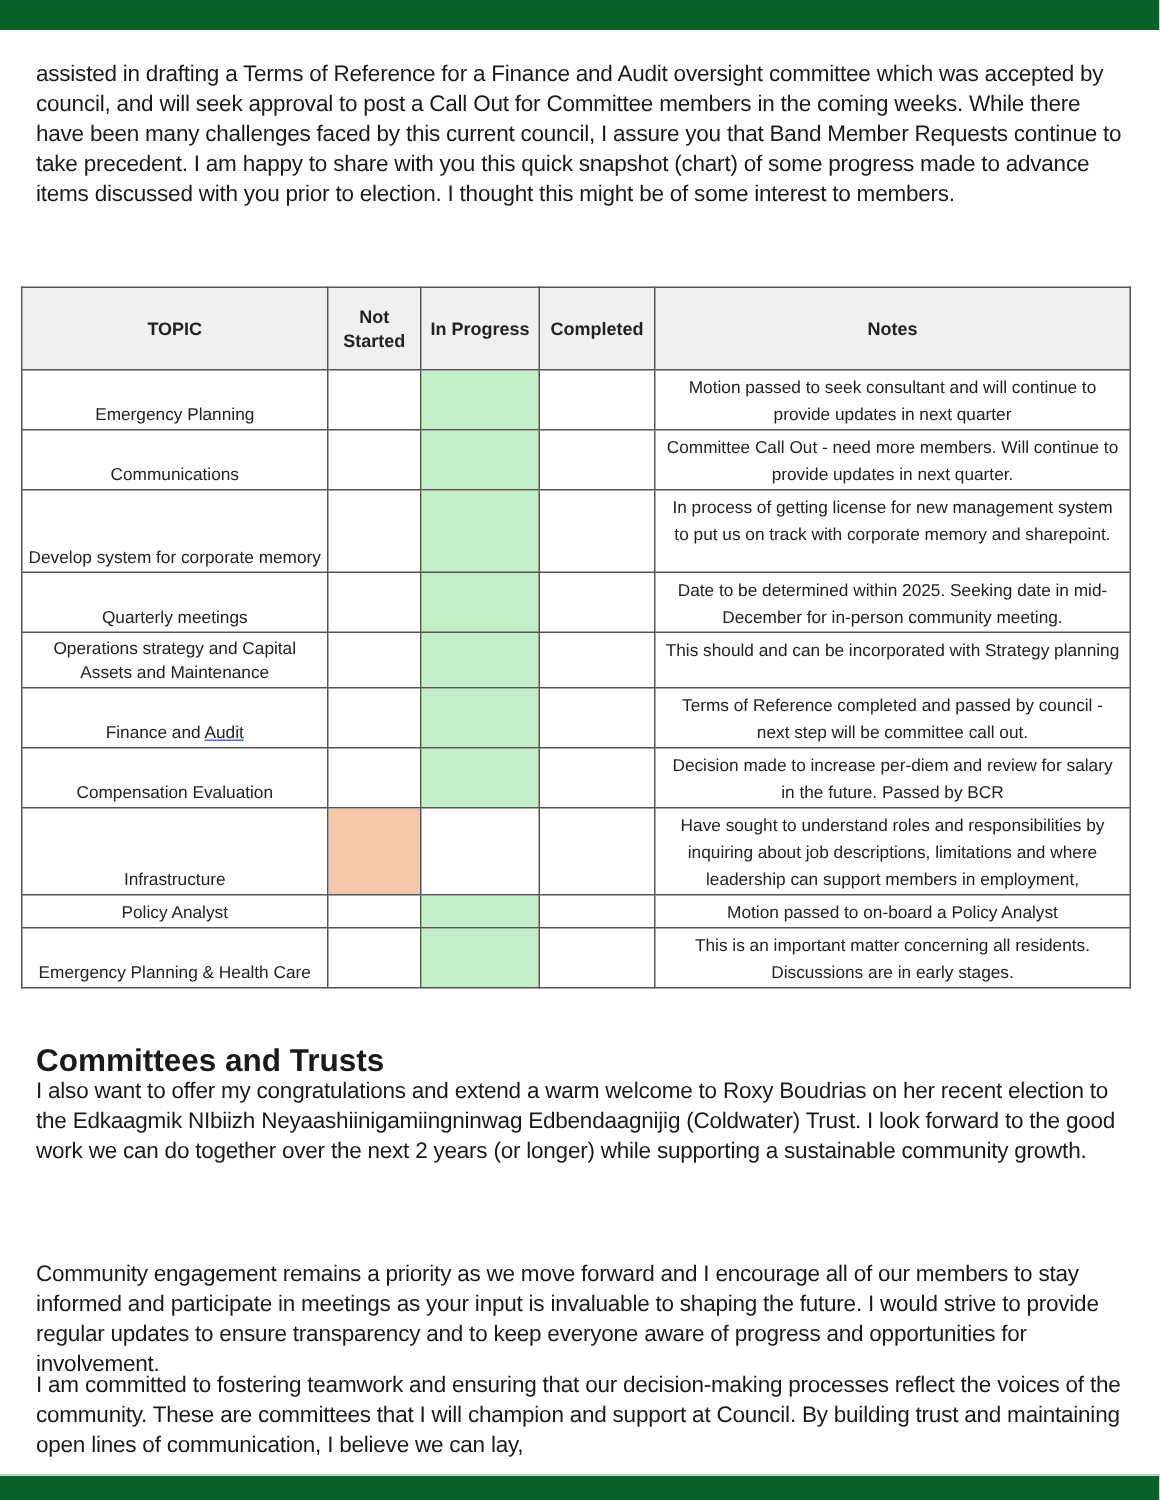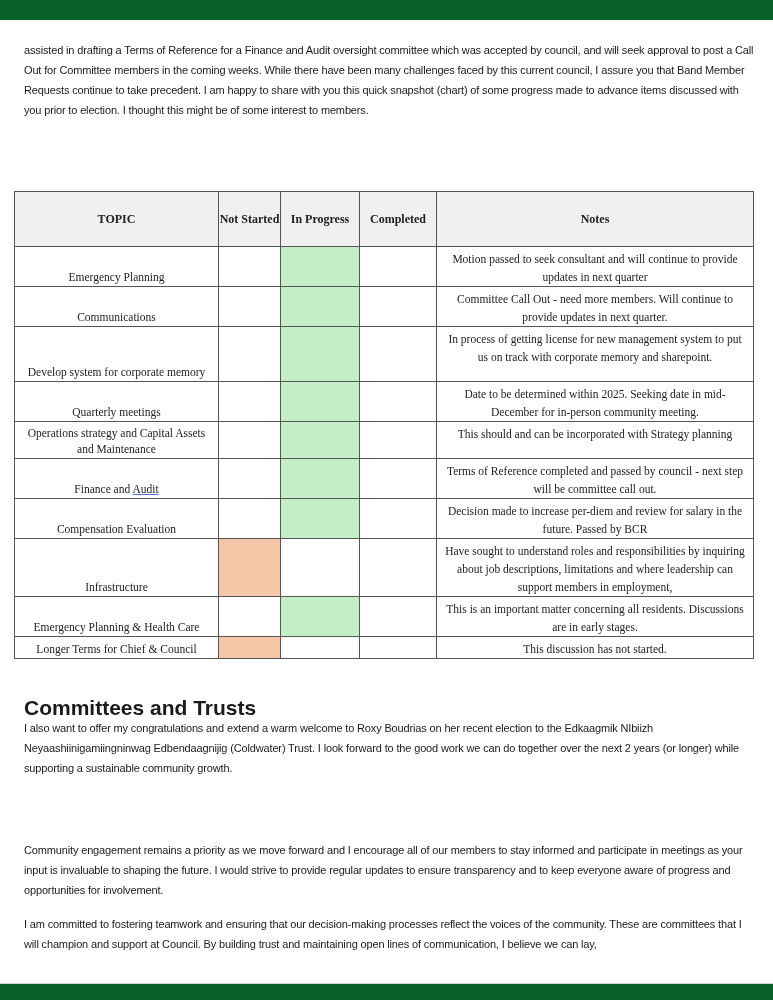--- a/index.html
+++ b/index.html
@@ -6,33 +6,33 @@
   body {
     width: 773px; height: 1000px; position: relative; overflow: hidden;
     background: #ffffff; color: #1a1a1a;
     font-family: "Liberation Sans", sans-serif;
   }
   .bar { position: absolute; left: 0; width: 773px; background: #09622a; }
   .bar.top { top: 0; height: 20px; }
   .bar.bottom { top: 983px; height: 17px; border-top: 1px solid #cfe0d3; }
   .para {
     position: absolute; left: 24px; width: 730px;
-    font-size: 11px; line-height: 20px; letter-spacing: -0.15px;
+    font-size: 15px; line-height: 20px; letter-spacing: -0.15px;
     margin: 0;
   }
   .p1 { top: 40px; }
   .heading { position: absolute; left: 24px; top: 698px; font-weight: bold; font-size: 21px; line-height: 20px; margin: 0; }
   .p2 { top: 718px; }
   .p3 { top: 840px; }
   .p4 { top: 898px; margin-top: 16px; }
 
   table.status {
     position: absolute; left: 14px; top: 191px;
     border-collapse: collapse; table-layout: fixed;
-    font-family: Liberation Serif, serif; font-size: 11.5px; color: #222;
+    font-family: Liberation Sans, sans-serif; font-size: 11.5px; color: #222;
   }
   table.status th, table.status td {
     border: 1px solid #555; padding: 0; overflow: hidden;
   }
   table.status th { background: #f0f0f0; font-weight: bold; font-size: 12px; height: 54px; text-align: center; vertical-align: middle; line-height: 16px; }
   table.status td.topic { text-align: center; vertical-align: bottom; line-height: 16px; padding: 0 3px 1px 3px; }
   table.status td.note { text-align: center; vertical-align: top; line-height: 18px; padding: 3px 6px 0 6px; }
   td.fill-green { background: #c3efc6; }
   td.fill-orange { background: #f5c6a8; }
   .underline-blue { text-decoration: underline; text-decoration-color: #4a6ee0; }
@@ -111,33 +111,33 @@
         <td></td>
         <td class="note">Decision made to increase per-diem and review for salary in the future. Passed by BCR</td>
       </tr>
       <tr style="height: 56px;">
         <td class="topic">Infrastructure</td>
         <td class="fill-orange"></td>
         <td></td>
         <td></td>
         <td class="note">Have sought to understand roles and responsibilities by inquiring about job descriptions, limitations and where leadership can support members in employment,</td>
       </tr>
+      <tr style="height: 18px;">
+        <td class="topic">Policy Analyst</td>
+        <td></td>
+        <td class="fill-green"></td>
+        <td></td>
+        <td class="note">Motion passed to on-board a Policy Analyst</td>
+      </tr>
       <tr style="height: 37px;">
         <td class="topic">Emergency Planning &amp; Health Care</td>
         <td></td>
         <td class="fill-green"></td>
         <td></td>
         <td class="note">This is an important matter concerning all residents. Discussions are in early stages.</td>
-      </tr>
-      <tr style="height: 17px;">
-        <td class="topic">Longer Terms for Chief &amp; Council</td>
-        <td class="fill-orange"></td>
-        <td></td>
-        <td></td>
-        <td class="note">This discussion has not started.</td>
       </tr>
     </tbody>
 </table>
 
 <p class="heading">Committees and Trusts</p>
 <p class="para p2">I also want to offer my congratulations  and extend a warm welcome to Roxy Boudrias on her recent election to the Edkaagmik NIbiizh Neyaashiinigamiingninwag Edbendaagnijig (Coldwater) Trust. I look forward to the good work we can do together over the next 2 years (or longer) while supporting a sustainable community growth.</p>
 <p class="para p3">Community engagement remains a priority as we move forward and I encourage all of our members to stay informed and participate in meetings as your input is invaluable to shaping the future.   I would strive to provide regular updates to ensure transparency and to keep everyone aware of progress and opportunities for involvement.</p>
 <p class="para p4">I am committed to fostering teamwork and ensuring that our decision-making processes reflect the voices of the community. These are committees that I will champion and support at Council.  By building trust and maintaining open lines of communication, I believe we can lay,</p>
 
 <div class="bar bottom"></div>

